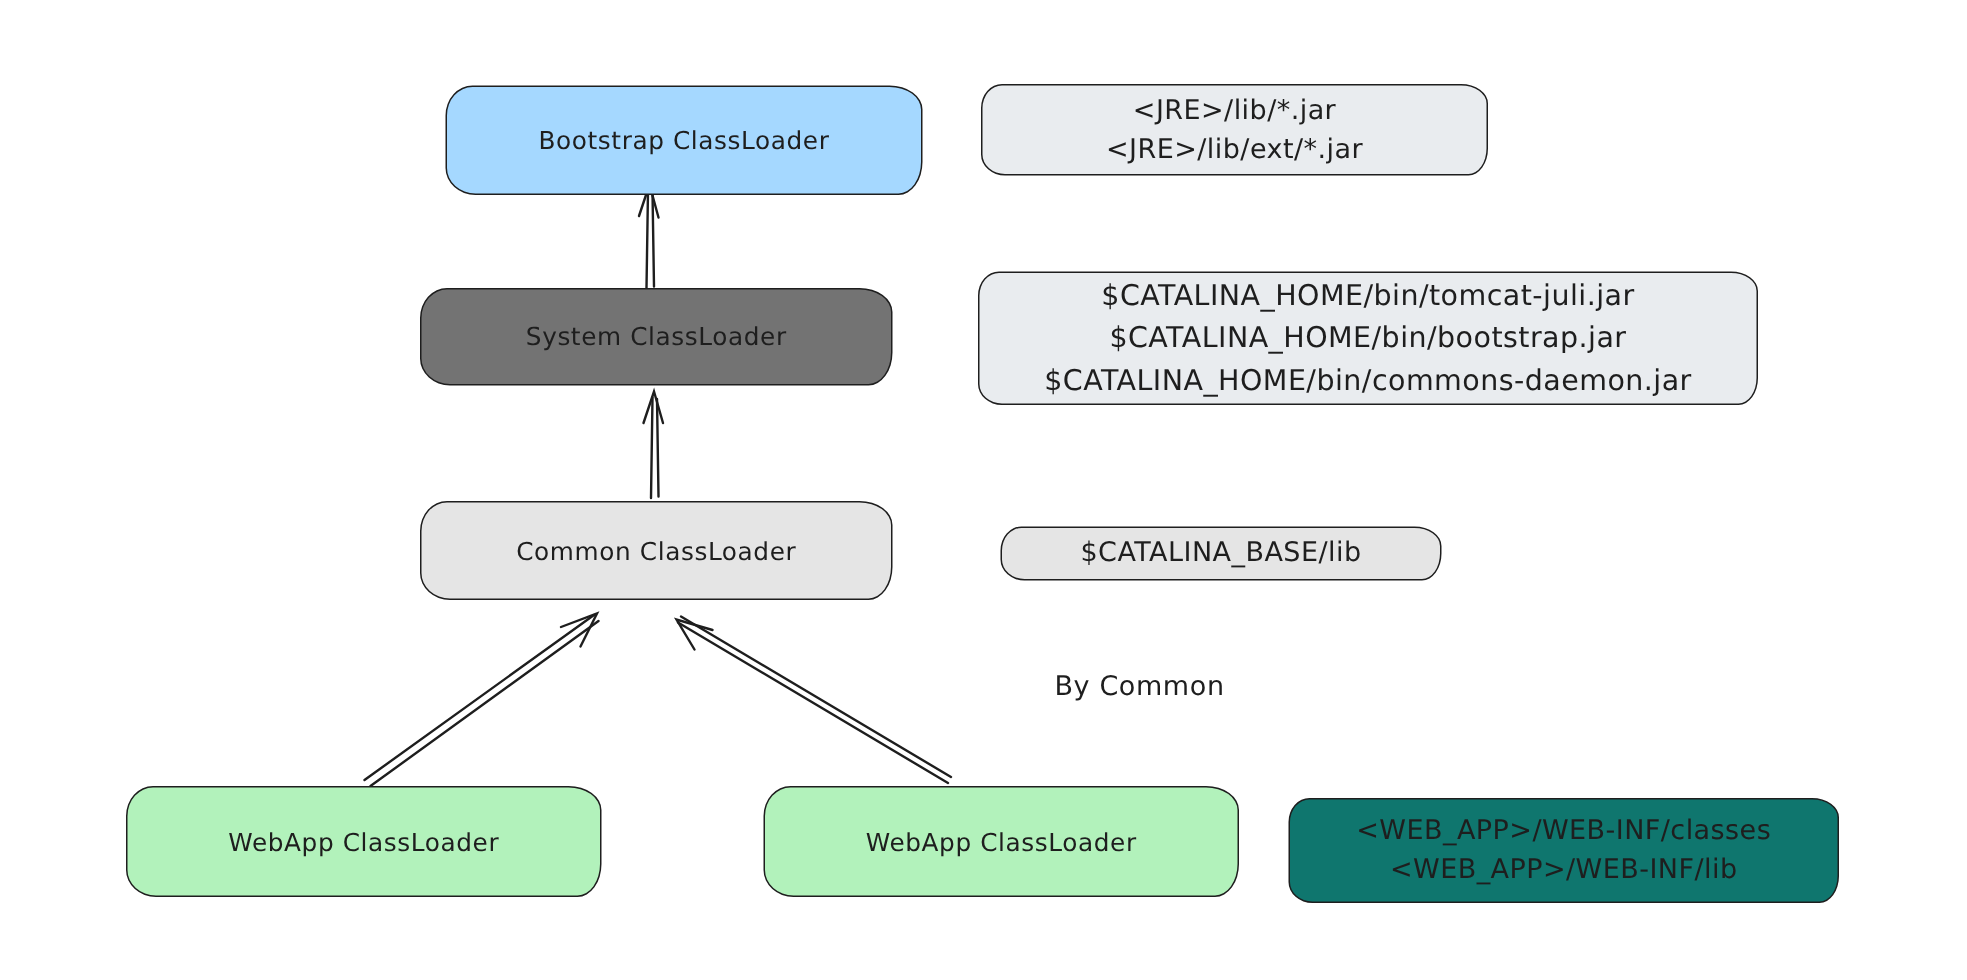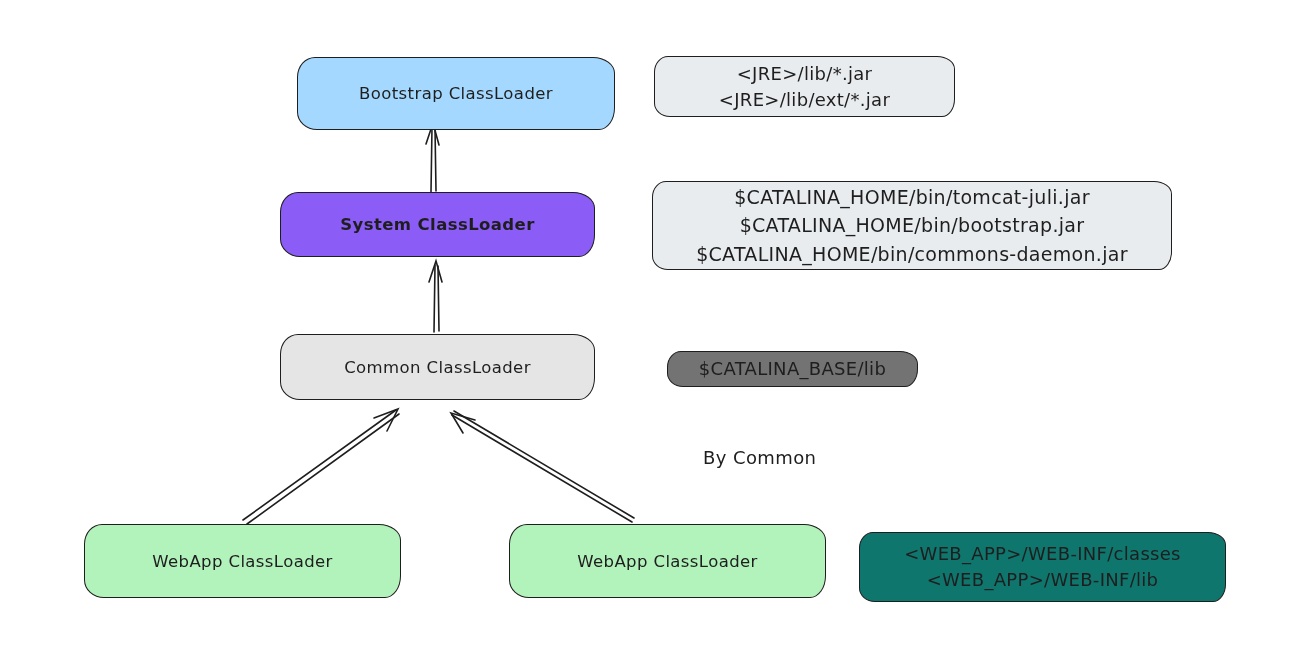--- a/index.html
+++ b/index.html
@@ -61,48 +61,48 @@
       <line x1="634" y1="518" x2="454" y2="411"></line>
       <line x1="632" y1="522" x2="452" y2="415"></line>
       <polyline points="475,420 451,413 463,433"></polyline>
     </g>
   </svg>
 
   <div class="node" style="left: 277px; top: 57px; width: 318px; height: 73px; background: rgb(165, 216, 255); margin-left: 20px;">
     <span>Bootstrap ClassLoader</span>
   </div>
 
-  <div class="node" style="left: 280px; top: 192px; width: 315px; height: 65px; background: #8b5cf6; font-weight: bold;">
+  <div class="node" style="left: 280px; top: 192px; width: 315px; height: 65px; background: #737373;">
     <span>System ClassLoader</span>
   </div>
 
   <div class="node" style="left: 280px; top: 334px; width: 315px; height: 66px; background: #e5e5e5; align-items: center;">
     <span>Common ClassLoader</span>
   </div>
 
   <div class="node" style="left: 84px; top: 524px; width: 317px; height: 74px; background: rgb(178, 242, 187);">
     <span>WebApp ClassLoader</span>
   </div>
 
   <div class="node" style="left: 509px; top: 524px; width: 317px; height: 74px; background: rgb(178, 242, 187);">
     <span>WebApp ClassLoader</span>
   </div>
 
-  <div class="note" style="left: 654px; top: 56px; width: 301px; height: 61px; background: rgb(233, 236, 239);">
+  <div class="note" style="left: 654px; top: 56px; width: 338px; height: 61px; background: rgb(233, 236, 239);">
     <div>&lt;JRE&gt;/lib/*.jar</div>
     <div>&lt;JRE&gt;/lib/ext/*.jar</div>
   </div>
 
   <div class="note large" style="left: 652px; top: 181px; width: 520px; height: 89px; background: rgb(233, 236, 239);">
     <div>$CATALINA_HOME/bin/tomcat-juli.jar</div>
     <div>$CATALINA_HOME/bin/bootstrap.jar</div>
     <div>$CATALINA_HOME/bin/commons-daemon.jar</div>
   </div>
 
-  <div class="note small" style="left: 667px; top: 351px; width: 251px; height: 36px; background: #737373; text-align: right;">
+  <div class="note small" style="left: 667px; top: 351px; width: 294px; height: 36px; background: #e5e5e5; text-align: right;">
     <div>$CATALINA_BASE/lib</div>
   </div>
 
   <div class="note" style="left: 859px; top: 532px; width: 367px; height: 70px; background: #0f766e;">
     <div>&lt;WEB_APP&gt;/WEB-INF/classes</div>
     <div>&lt;WEB_APP&gt;/WEB-INF/lib</div>
   </div>
 
   <div class="credit" style="left:703px; top:447px;">By Common</div>
 

